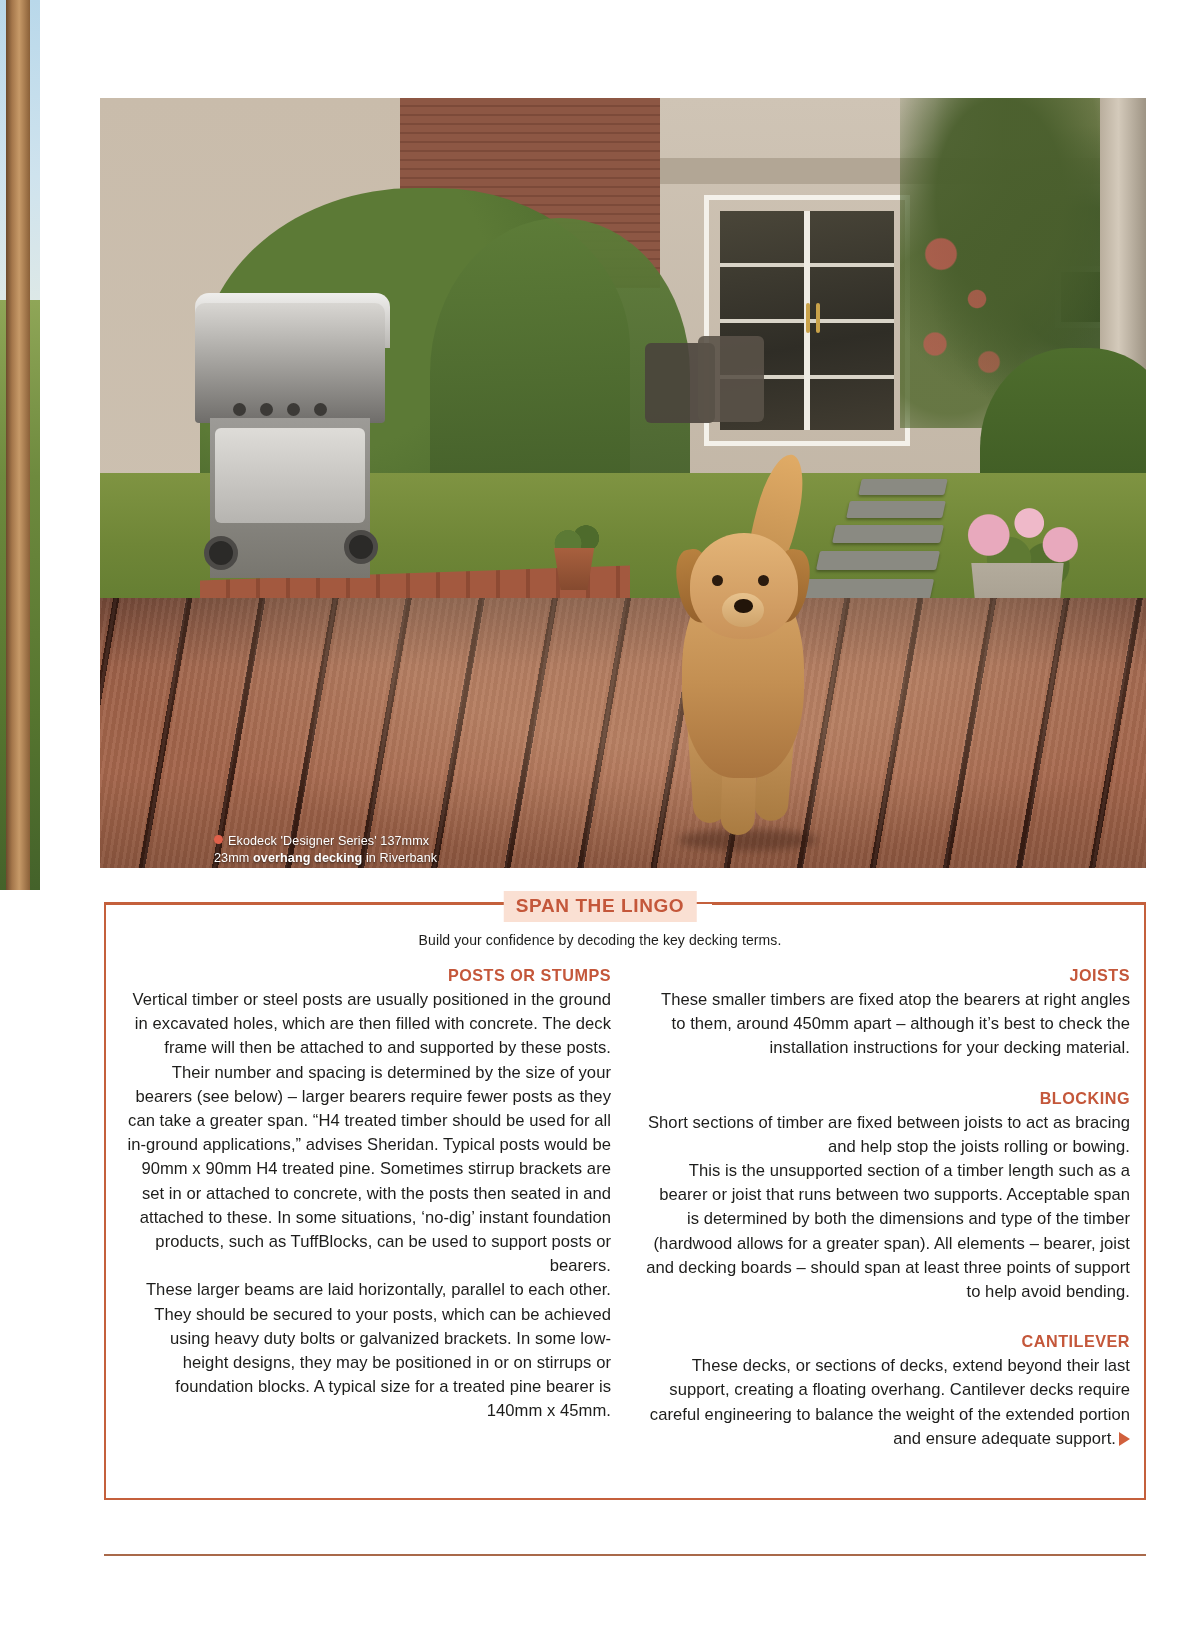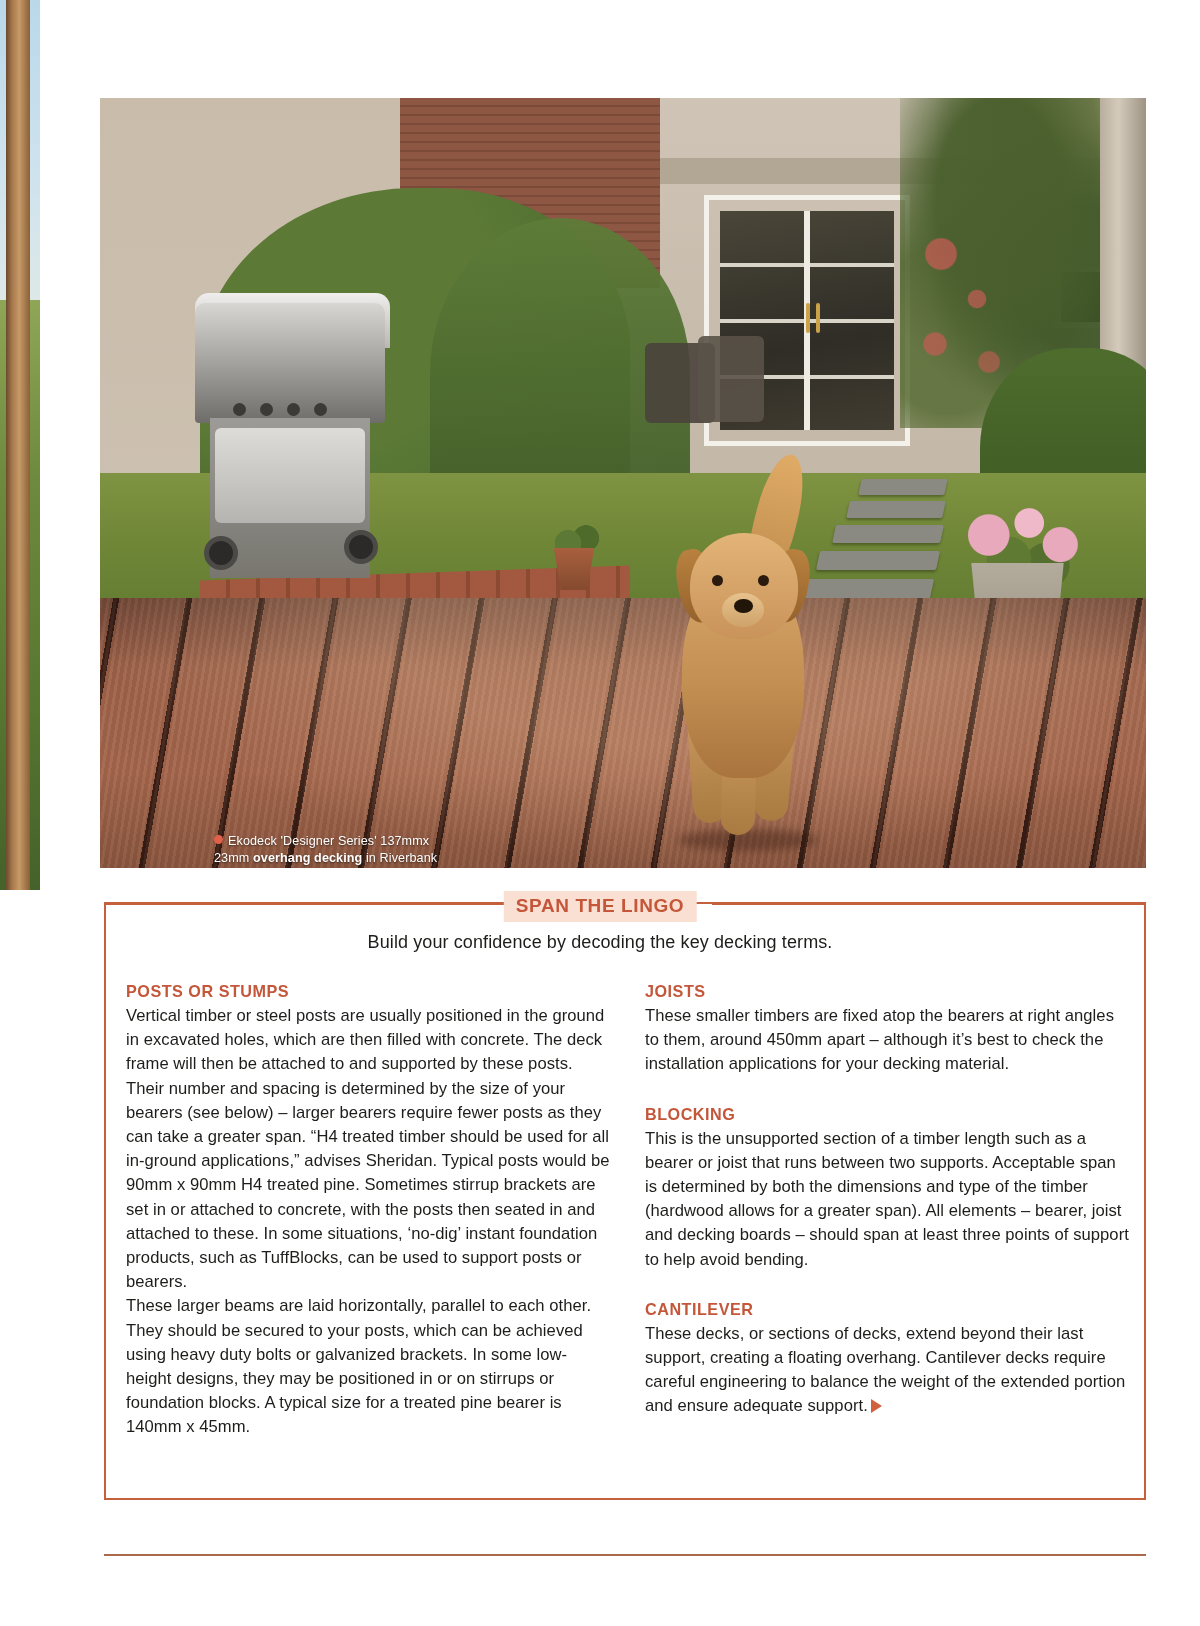--- a/index.html
+++ b/index.html
@@ -166,24 +166,24 @@
   .lingo{position:absolute;left:104px;top:902px;width:1042px;height:598px;
     border:2px solid #c4603c;box-sizing:border-box;background:#ffffff;}
   .lingo-title{position:absolute;left:50%;top:891px;transform:translateX(-50%);
     background:#fae0d3;color:#c4573a;font-weight:700;font-size:19px;letter-spacing:.6px;
     padding:4px 12px 5px;white-space:nowrap;z-index:3;}
   .rule-l,.rule-r{position:absolute;top:903px;height:2px;background:#c4603c;z-index:2;}
   .rule-l{left:104px;right:auto;width:430px;}
   .rule-r{left:712px;width:434px;}
 
   .subtitle{position:absolute;left:0;top:932px;width:1200px;text-align:center;
-    font-size:18px;color:#1d1d1b;letter-spacing:.1px;}
+    font-size:14px;color:#1d1d1b;letter-spacing:.1px;}
 
   .cols{position:absolute;left:104px;top:966px;width:1042px;height:540px;}
-  .col{position:absolute;top:16px;width:485px;}
+  .col{position:absolute;top:0;width:485px;text-align:right;}
   .col.left{left:22px;}
   .col.right{left:541px;}
 
   .term{color:#c4573a;font-weight:700;font-size:16.2px;letter-spacing:.5px;margin:0 0 3px;}
   .term.spaced{margin-top:28px;}
   .def{color:#1d1d1b;font-size:16.6px;line-height:24.2px;margin:0;letter-spacing:.05px;}
   .arrow{display:inline-block;width:0;height:0;vertical-align:-2px;margin-left:3px;
     border-left:11px solid #d1603d;border-top:7px solid transparent;border-bottom:7px solid transparent;}
 
   
@@ -293,22 +293,23 @@
 <div class="subtitle">Build your confidence by decoding the key decking terms.</div>
 
 <div class="cols">
   <div class="col left">
     <p class="term">POSTS OR STUMPS</p>
     <p class="def">Vertical timber or steel posts are usually positioned in the ground in excavated holes, which are then filled with concrete. The deck frame will then be attached to and supported by these posts. Their number and spacing is determined by the size of your bearers (see below) – larger bearers require fewer posts as they can take a greater span. “H4 treated timber should be used for all in-ground applications,” advises Sheridan. Typical posts would be 90mm x 90mm H4 treated pine. Sometimes stirrup brackets are set in or attached to concrete, with the posts then seated in and attached to these. In some situations, ‘no-dig’ instant foundation products, such as TuffBlocks, can be used to support posts or bearers.</p>
     <p class="def">These larger beams are laid horizontally, parallel to each other. They should be secured to your posts, which can be achieved using heavy duty bolts or galvanized brackets. In some low-height designs, they may be positioned in or on stirrups or foundation blocks. A typical size for a treated pine bearer is 140mm x 45mm.</p>
   </div>
   <div class="col right">
     <p class="term">JOISTS</p>
-    <p class="def">These smaller timbers are fixed atop the bearers at right angles to them, around 450mm apart – although it’s best to check the installation applications for your decking material.</p>
+    <p class="def">These smaller timbers are fixed atop the bearers at right angles to them, around 450mm apart – although it’s best to check the installation instructions for your decking material.</p>
     <p class="term spaced">BLOCKING</p>
+    <p class="def">Short sections of timber are fixed between joists to act as bracing and help stop the joists rolling or bowing.</p>
     <p class="def">This is the unsupported section of a timber length such as a bearer or joist that runs between two supports. Acceptable span is determined by both the dimensions and type of the timber (hardwood allows for a greater span). All elements – bearer, joist and decking boards – should span at least three points of support to help avoid bending.</p>
     <p class="term spaced">CANTILEVER</p>
     <p class="def"><span>These decks, or sections of decks, extend beyond their last support, creating a floating overhang. Cantilever decks require careful engineering to balance the weight of the extended portion and ensure adequate support.</span><span class="arrow"></span></p>
   </div>
 </div>
 
 <div class="footrule"></div>
 <div class="footer">
   
   

